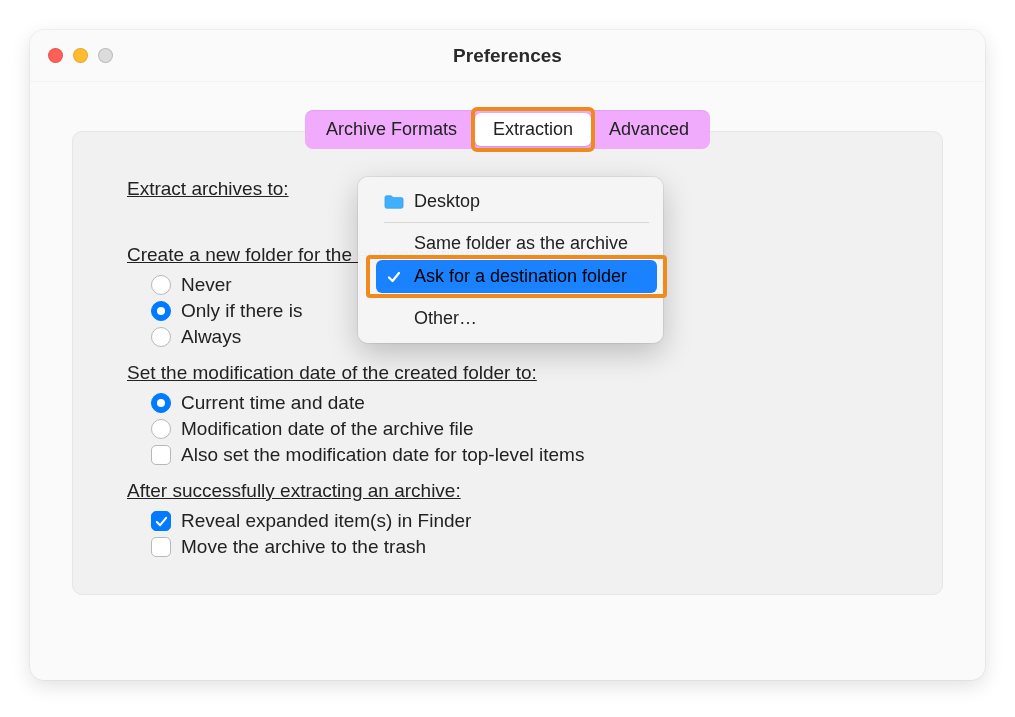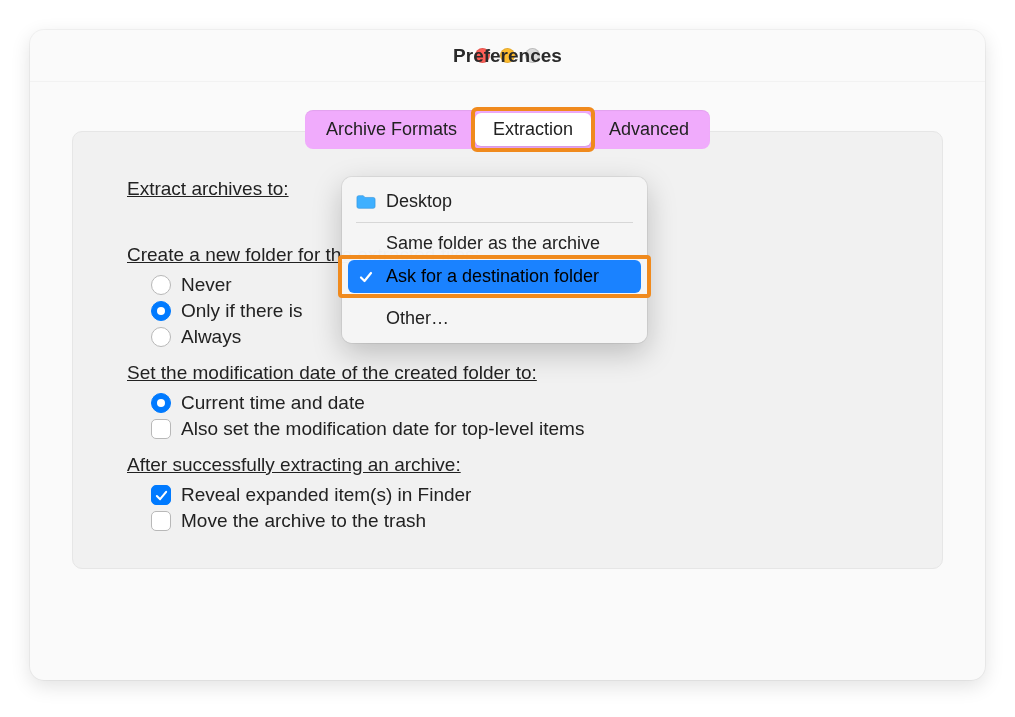--- a/index.html
+++ b/index.html
@@ -23,21 +23,20 @@
       box-shadow: 0 6px 20px rgba(0,0,0,0.12), 0 0 0 1px rgba(0,0,0,0.04);
       overflow: visible;
     }
     .titlebar {
       height: 52px;
       display: flex;
       align-items: center;
       position: relative;
       padding: 0 18px;
       border-bottom: 1px solid rgba(0,0,0,0.03);
-      justify-content: center;
     }
     .traffic-lights { display: flex; gap: 10px; }
     .light { width: 15px; height: 15px; border-radius: 50%; }
     .light.close { background: #ff5f57; border: 0.5px solid rgba(0,0,0,0.1);}
     .light.min { background: #febc2e; border: 0.5px solid rgba(0,0,0,0.1);}
     .light.max { background: #dcdcdc; border: 0.5px solid rgba(0,0,0,0.15);}
     .title {
       position: absolute;
       left: 0; right: 0;
       text-align: center;
@@ -141,26 +140,26 @@
       background: #007aff;
       border-color: #007aff;
     }
     .checkbox.checked svg { display: block; }
     .checkbox svg { display: none; width: 13px; height: 13px; }
     .opt-label { font-size: 19px; }
     
     .popover {
       position: absolute;
       top: 147px;
-      left: 312px;
+      left: 328px;
       width: 305px;
       background: rgba(245,245,245,0.98);
       border-radius: 10px;
       box-shadow: 0 10px 30px rgba(0,0,0,0.22), 0 0 0 1px rgba(0,0,0,0.06);
-      padding: 8px 0 8px 0;
+      padding: 8px 0 8px 12px;
       z-index: 10;
     }
     .popover-item {
       display: flex;
       align-items: center;
       padding: 6px 16px 6px 14px;
       font-size: 18px;
       gap: 10px;
       position: relative;
     }
@@ -232,20 +231,24 @@
           <span class="radio"></span>
           <span class="opt-label">Always</span>
         </div>
       </div>
 
       <div class="section-label opt-row-left">Set the modification date of the created folder to:</div>
       <div class="radio-group">
         <div class="option-row">
           <span class="radio checked"></span>
           <span class="opt-label">Current time and date</span>
+        </div>
+        <div class="option-row">
+          <span class="radio"></span>
+          <span class="opt-label">Modification date of the archive file</span>
         </div>
         <div class="option-row">
           <span class="checkbox">
             
           </span>
           <span class="opt-label">Also set the modification date for top-level items</span>
         </div>
       </div>
 
       <div class="section-label opt-row-left">After successfully extracting an archive:</div>

